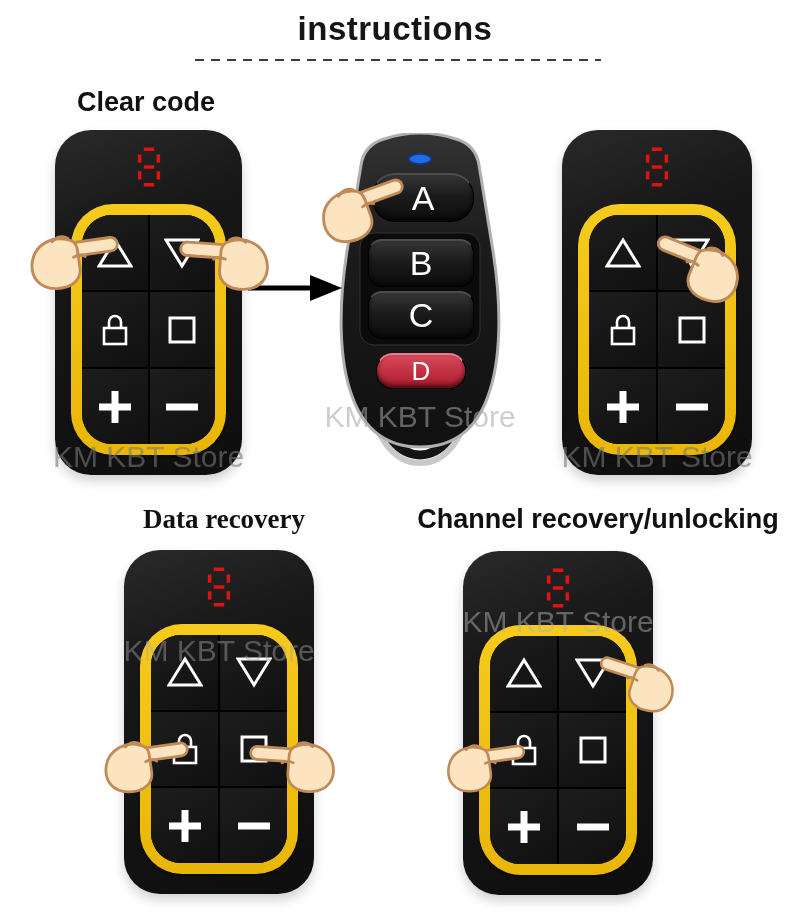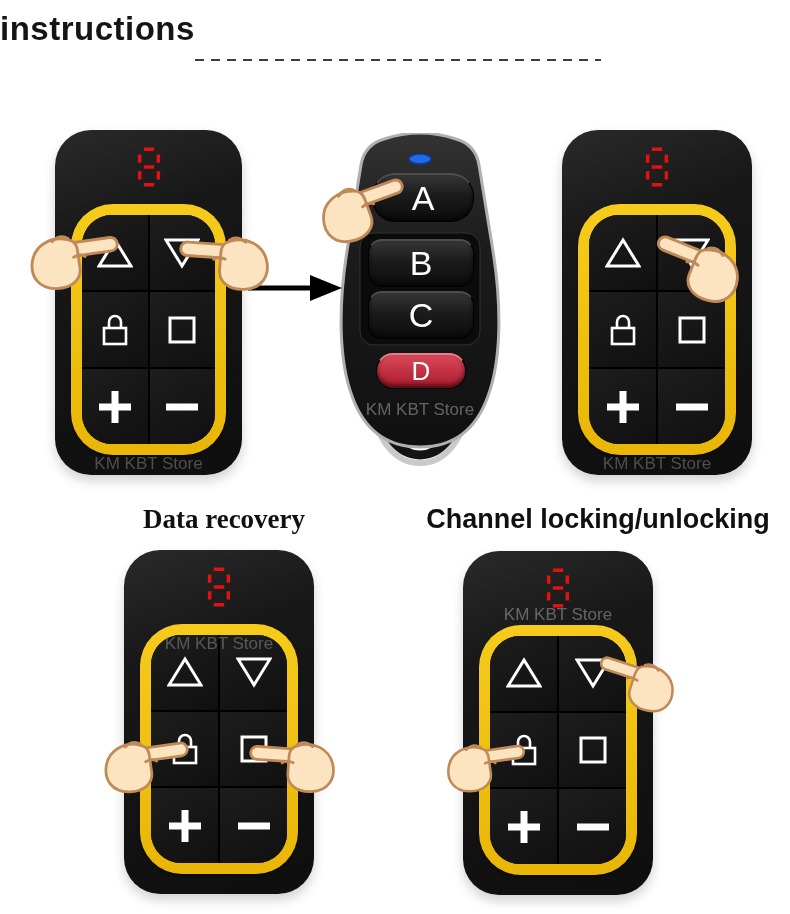--- a/index.html
+++ b/index.html
@@ -1,20 +1,20 @@
 <!DOCTYPE html>
 <html><head>
 <meta charset="utf-8">
 <style>
   html,body{margin:0;padding:0;background:#fff;}
   .canvas{position:relative;width:790px;height:914px;background:#fff;overflow:hidden;
           font-family:"Liberation Sans",sans-serif;}
 
   
-  .title{position:absolute;left:0;right:0;top:10px;text-align:left;
+  .title{position:absolute;left:0;right:0;top:10px;text-align:center;
          font-size:33px;font-weight:bold;color:#151515;letter-spacing:.5px;}
   .divider{position:absolute;left:195px;top:59px;width:406px;height:2px;
            background:repeating-linear-gradient(90deg,#3c3c3c 0 9px,transparent 9px 16px);}
   .section-label{position:absolute;font-size:27px;font-weight:bold;color:#101010;
                  text-align:center;white-space:nowrap;}
   #label-clear{left:40px;top:87px;width:212px;}
   #label-copy{left:488px;top:87px;width:160px;}
   #label-data{left:118px;top:504px;width:212px;font-family:Liberation Serif, serif;}
   #label-channel{left:408px;top:504px;width:380px;}
 
@@ -31,21 +31,21 @@
 
   .panel{position:absolute;left:16px;right:16px;top:74px;bottom:20px;
          background:linear-gradient(#f6cb1c,#e9b607);border-radius:42px;padding:11px;
          box-sizing:border-box;box-shadow:0 2px 3px rgba(0,0,0,.45);}
   .panel-inner{width:100%;height:100%;background:#000;border-radius:30px;overflow:hidden;
                display:grid;grid-template-columns:1fr 1fr;grid-template-rows:1fr 1fr 1fr;gap:2px;}
   .key{background:linear-gradient(150deg,#1d1d1d,#101010);
        display:flex;align-items:center;justify-content:center;}
   .icon{stroke:#fff;fill:none;}
 
-  .watermark{position:absolute;white-space:nowrap;font-size:17px;z-index:6;}
+  .watermark{position:absolute;white-space:nowrap;font-size:30px;z-index:6;}
   .wm-bottom{bottom:1px;left:50%;transform:translateX(-50%);color:rgba(120,120,120,.6);}
   .wm-r3{top:84px;left:50%;transform:translateX(-50%);color:rgba(165,165,165,.45);}
   .wm-r4{top:54px;left:50%;transform:translateX(-50%);color:rgba(175,175,175,.5);}
   .wm-fob{top:267px;left:50%;transform:translateX(-50%);color:rgba(165,165,165,.55);}
 
   
   #fob{position:absolute;left:330px;top:133px;width:180px;height:336px;z-index:2;}
   #fob svg.body{position:absolute;left:0;top:0;}
   .fob-btn{position:absolute;display:flex;align-items:center;justify-content:center;
            color:#fff;background:linear-gradient(#363636 0%,#1b1b1b 45%,#0c0c0c 100%);
@@ -115,22 +115,23 @@
         <path d="M2,18 H34" stroke="#fff" stroke-width="7" fill="none"></path>
       </symbol>
   </defs>
 </svg>
 
 <div class="canvas">
 
   <div class="title">instructions</div>
   <div class="divider"></div>
 
+  <div class="section-label" id="label-clear">Clear code</div>
   <div class="section-label" id="label-data">Data recovery</div>
-  <div class="section-label" id="label-channel">Channel locking/unlocking</div>
+  <div class="section-label" id="label-channel">Channel recovery/unlocking</div>
 
   <div class="remote" id="r1">
     <svg class="seg-digit" width="27" height="42">
         <use href="#sym-digit8"></use>
       </svg>
     <div class="panel">
       <div class="panel-inner">
         <div class="key">
             <svg class="icon" width="36" height="32">
               <use href="#sym-up"></use>

